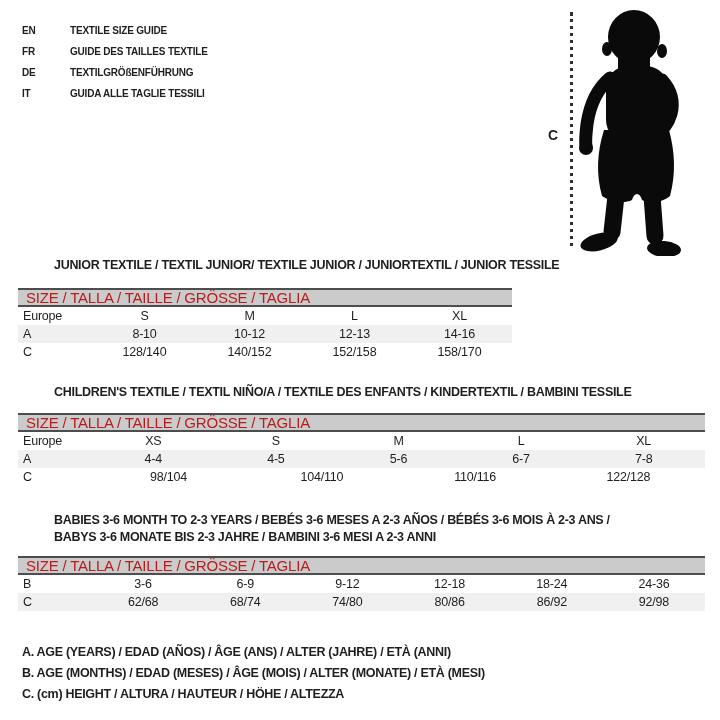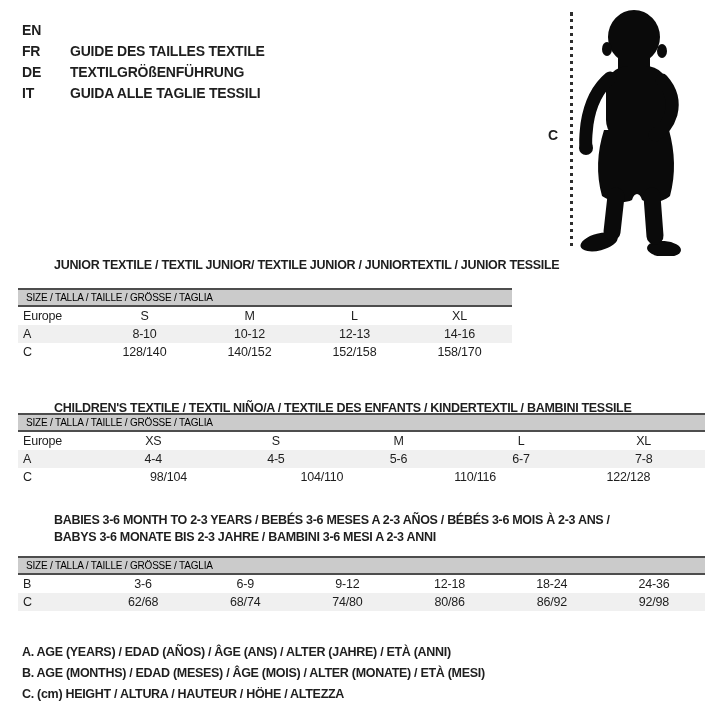--- a/index.html
+++ b/index.html
@@ -2,47 +2,48 @@
 <html><head>
 <meta charset="utf-8">
 <style>
   html,body{margin:0;padding:0;}
   body{
     width:720px;height:720px;position:relative;background:#ffffff;
     font-family:"Liberation Sans", sans-serif;color:#1e1e1e;overflow:hidden;
   }
   
   .lang-block{position:absolute;left:22px;top:20px;}
-  .lang-row{display:flex;height:21px;line-height:21px;font-weight:bold;font-size:14px;letter-spacing:-0.2px;white-space:nowrap;}
+  .lang-row{display:flex;height:21px;line-height:21px;font-weight:bold;font-size:10px;letter-spacing:-0.2px;white-space:nowrap;}
   .lang-code{width:48px;flex:0 0 48px;}
   
   .c-label{position:absolute;left:548px;top:127px;font-weight:bold;font-size:14px;}
   .dotline{position:absolute;left:570px;top:12px;width:3px;height:238px;
     background:repeating-linear-gradient(to bottom,#2e2e2e 0 3.5px,transparent 3.5px 7px);}
   .sil{position:absolute;left:576px;top:6px;}
   
   .sec-title{position:absolute;left:18px;font-weight:bold;font-size:12.5px;letter-spacing:-0.3px;white-space:nowrap;margin-left:36px;}
   
   .sizetable{position:absolute;left:18px;}
   .bar{box-sizing:border-box;height:19px;border-top:2px solid #4d4d4d;border-bottom:2px solid #4d4d4d;
-    background:#cbcbcb;font-size:10px;line-height:14px;padding:1px 0 0 8px;color:#000000;letter-spacing:-0.2px;white-space:nowrap;}
+    background:#cbcbcb;font-size:15px;line-height:14px;padding:1px 0 0 8px;color:#b91c1c;letter-spacing:-0.2px;white-space:nowrap;}
   .trow{display:flex;height:18px;line-height:18px;font-size:12.5px;letter-spacing:-0.2px;}
   .trow.shaded{background:#f0f0f0;}
   .rlabel{flex:0 0 74px;width:74px;box-sizing:border-box;padding-left:5px;}
   .rval{flex:1;text-align:center;}
   
   .foot-block{position:absolute;left:22px;top:642px;}
   .foot-row{height:21px;line-height:21px;font-weight:bold;font-size:12.5px;letter-spacing:-0.3px;white-space:nowrap;}
 </style>
 </head>
 <body>
 
 <div class="lang-block" id="langs">
     <div class="lang-row">
       <span class="lang-code">EN</span>
+      <span class="lang-text">TEXTILE SIZE GUIDE</span>
     </div>
     <div class="lang-row">
       <span class="lang-code">FR</span>
       <span class="lang-text">GUIDE DES TAILLES TEXTILE</span>
     </div>
     <div class="lang-row">
       <span class="lang-code">DE</span>
       <span class="lang-text">TEXTILGRÖßENFÜHRUNG</span>
     </div>
     <div class="lang-row">
@@ -94,21 +95,21 @@
     </div>
     <div class="trow">
       <span class="rlabel">C</span>
       <span class="rval">128/140</span>
       <span class="rval">140/152</span>
       <span class="rval">152/158</span>
       <span class="rval">158/170</span>
     </div>
   </div>
 
-<div class="sec-title" style="top:401px">CHILDREN'S TEXTILE / TEXTIL NIÑO/A / TEXTILE DES ENFANTS / KINDERTEXTIL / BAMBINI TESSILE</div>
+<div class="sec-title" style="top:385px">CHILDREN'S TEXTILE / TEXTIL NIÑO/A / TEXTILE DES ENFANTS / KINDERTEXTIL / BAMBINI TESSILE</div>
 <div class="sizetable" id="t1" style="top:413px;width:687px">
     <div class="bar">SIZE / TALLA / TAILLE / GRÖSSE / TAGLIA</div>
     <div class="trow">
       <span class="rlabel">Europe</span>
       <span class="rval">XS</span>
       <span class="rval">S</span>
       <span class="rval">M</span>
       <span class="rval">L</span>
       <span class="rval">XL</span>
     </div>

